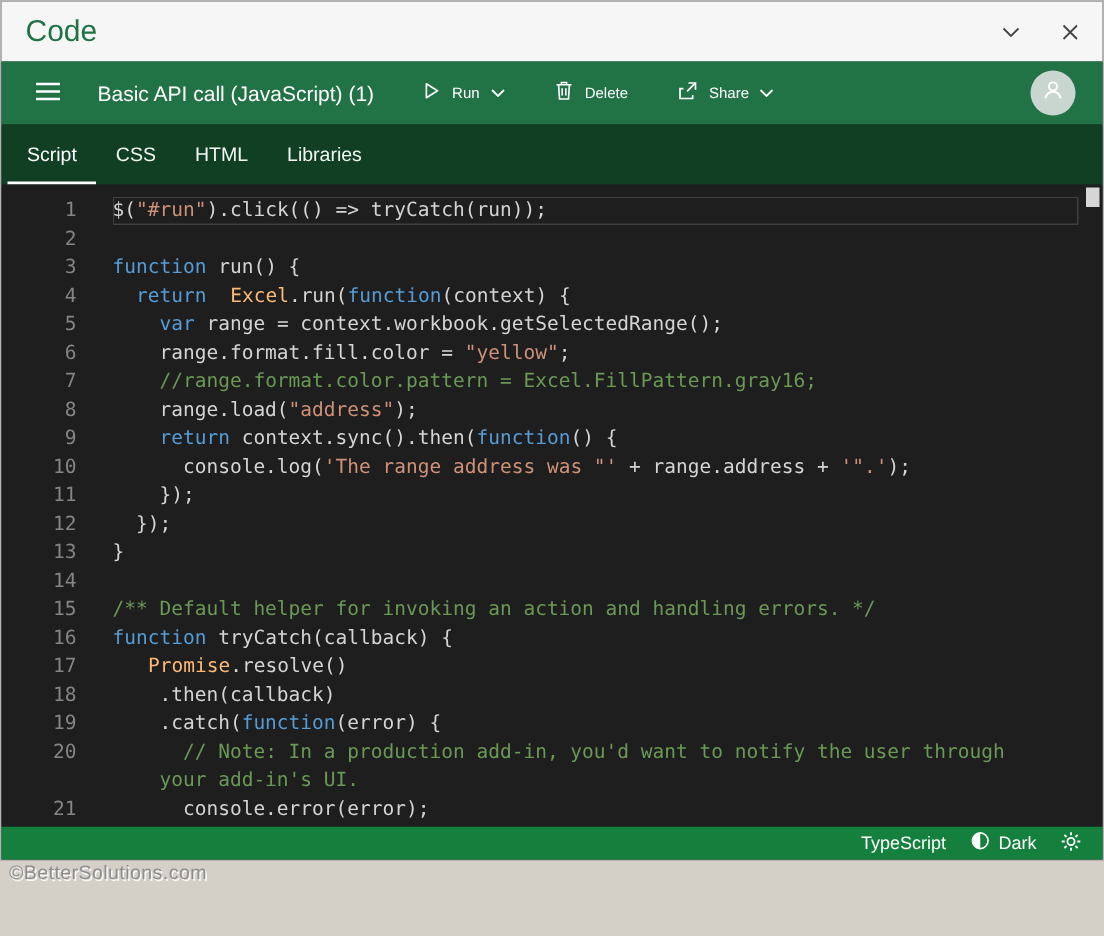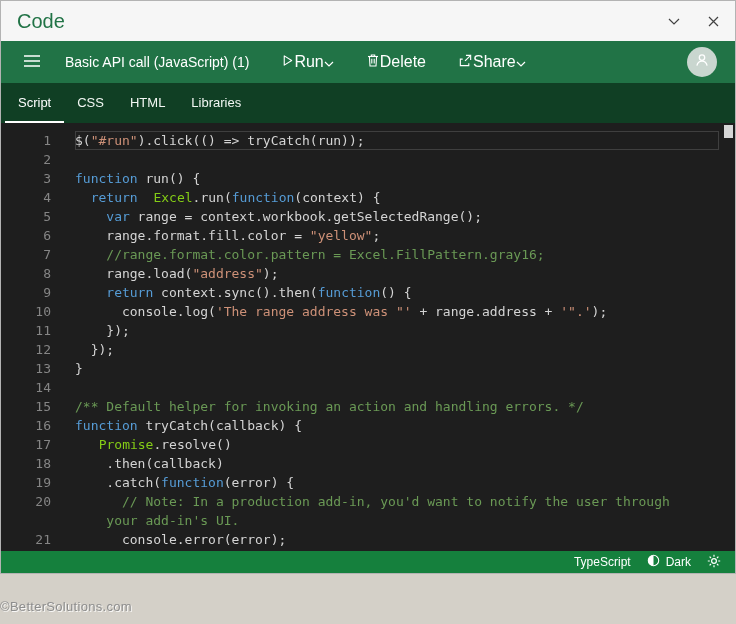--- a/index.html
+++ b/index.html
@@ -28,23 +28,23 @@
   .toolbar {
     height: 42px; flex: none;
     background: #217346;
     display: flex; align-items: center;
     color: #fff;
     padding: 0 10px 0 12px;
   }
   .menu-btn { background: none; border: none; padding: 6px 10px; cursor: pointer; display: inline-flex; }
   .snippet-title { font-size: 14px; margin-left: 14px; white-space: nowrap; }
   .cmd-btn {
-    display: inline-flex; align-items: center; 
+    display: inline-flex; align-items: center; gap: 7px;
     background: none; border: none; color: #fff;
-    font-family: inherit; font-size: 16px;
+    font-family: inherit; font-size: 10px;
     margin-left: 32px; cursor: pointer; white-space: nowrap;
   }
   .avatar {
     margin-left: auto; margin-right: 8px;
     width: 30px; height: 30px; border-radius: 50%;
     background: #c9d6cf;
     display: flex; align-items: center; justify-content: center;
     cursor: pointer; flex: none;
   }
   
@@ -84,21 +84,21 @@
     margin-left: 24px; margin-right: 16px;
     white-space: pre;
     color: #d4d4d4;
     min-height: 19px;
   }
   .code-line.current .lc { box-shadow: inset 0 0 0 1px #3f3f3f; }
   .tok-pl  { color: #d4d4d4; }
   .tok-kw  { color: #569cd6; }
   .tok-str { color: #ce9178; }
   .tok-com { color: #6a9955; }
-  .tok-ty  { color: #84cc16; padding-left: 8px; }
+  .tok-ty  { color: #fdba74; padding-left: 8px; }
   .overview-marker {
     position: absolute; top: 2px; right: 2px;
     width: 9px; height: 13px;
     background: #d6d6d6;
   }
   
   .statusbar {
     height: 22px; flex: none;
     background: #15803d;
     display: flex; align-items: center; justify-content: flex-end;
@@ -108,21 +108,22 @@
   }
   .status-item {
     display: inline-flex; align-items: center; gap: 6px;
     background: none; border: none; color: #fff;
     font-family: inherit; font-size: 12px;
     cursor: pointer; white-space: nowrap;
   }
   
   .footer {
     height: 40px;
-    display: flex; align-items: flex-end;
+    display: flex; align-items: flex-start;
+    padding-left: 6px;
   }
   .watermark {
     font-size: 13px; color: #8d8d8d;
     letter-spacing: .3px;
     text-shadow: 1px 1px 0 rgba(255,255,255,.85);
   }
 </style>
 </head>
 <body>
 

